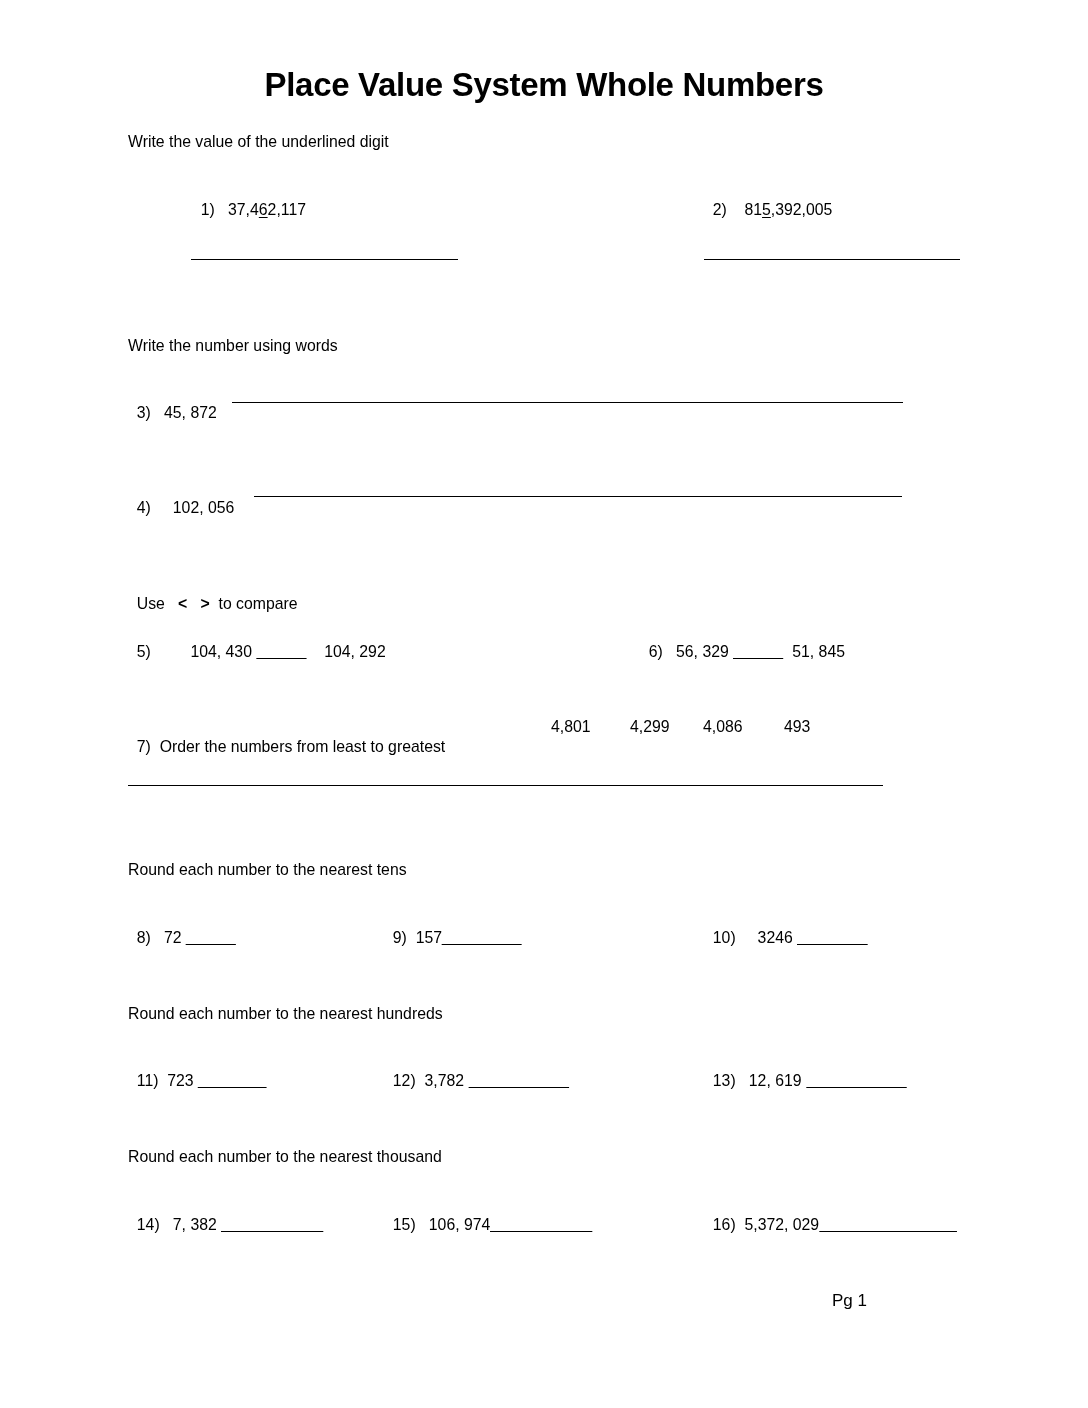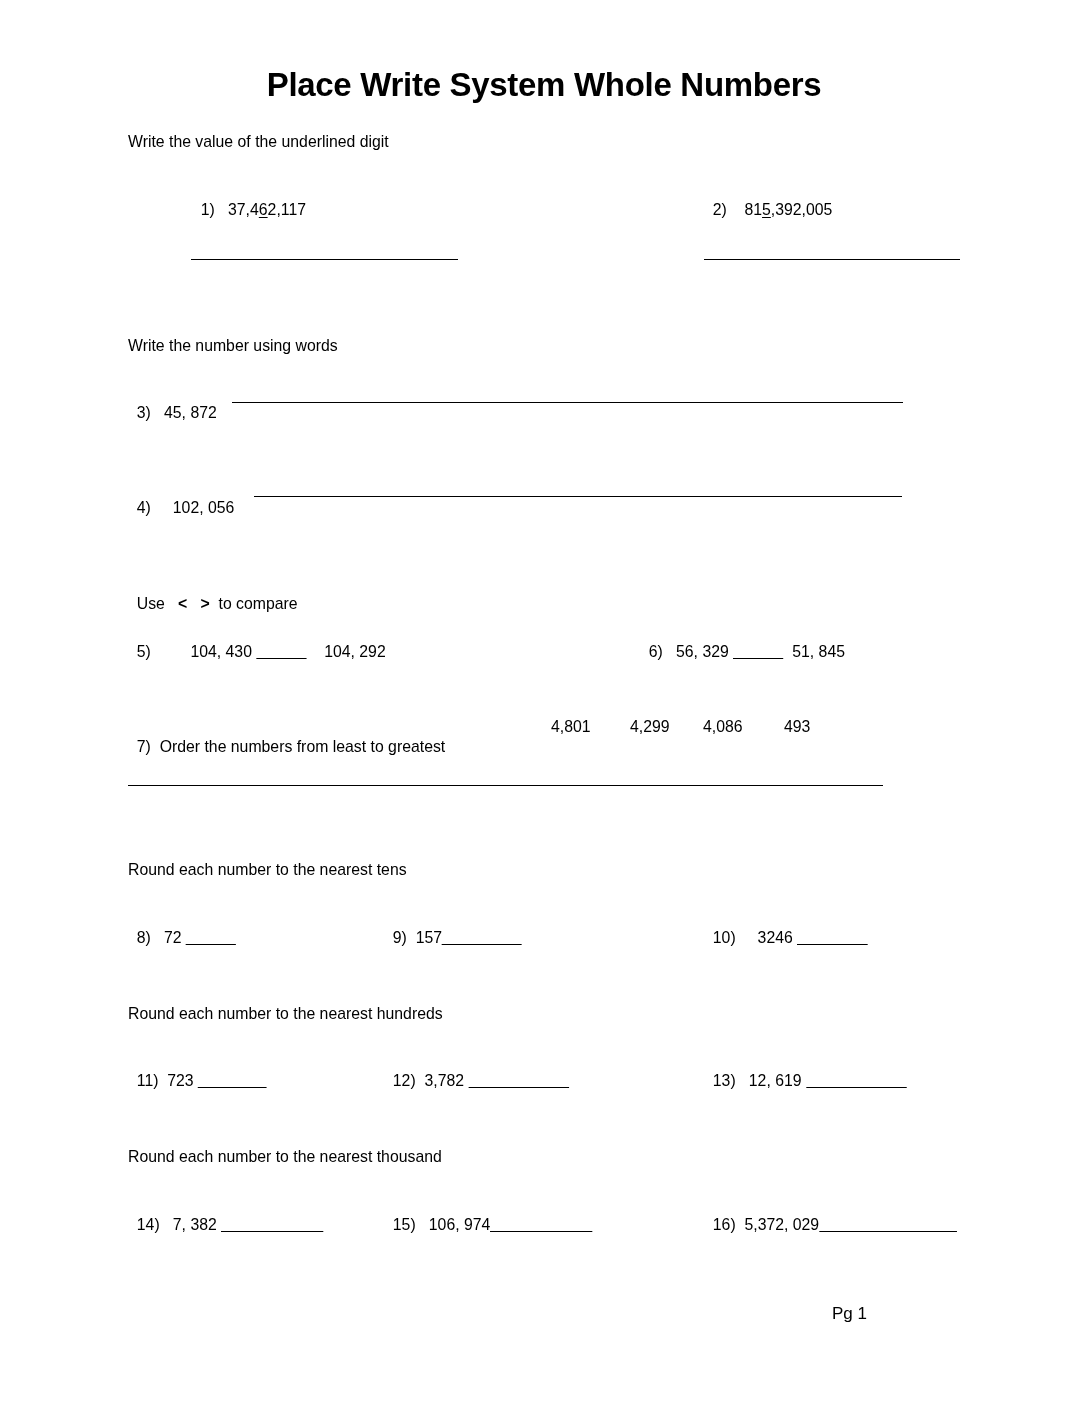--- a/index.html
+++ b/index.html
@@ -5,26 +5,26 @@
     * { margin: 0; padding: 0; box-sizing: border-box; }
     html, body { width: 1088px; height: 1408px; background: #ffffff; overflow: hidden; }
     body { position: relative; font-family: "Liberation Sans", sans-serif; color: #000; }
     .abs { position: absolute; white-space: pre; }
     .title { font-family: "Liberation Sans", sans-serif; font-weight: bold; font-size: 33px; letter-spacing: -0.3px; left: 0; width: 1088px; text-align: center; top: 66px; }
     .t { font-family: "Liberation Sans", sans-serif; font-size: 17px; line-height: 20px; transform: scaleX(0.93); transform-origin: left center; }
     .sec { font-family: "Liberation Sans", sans-serif; font-size: 17px; line-height: 20px; transform: scaleX(0.93); transform-origin: left center; }
     .line { position: absolute; height: 0; border-top: 1.2px solid #000; }
     .blank { display: inline-block; border-bottom: 1.2px solid #000; height: 16px; vertical-align: baseline; margin-bottom: -2px; }
     u { text-decoration: underline; text-underline-offset: 2px; }
-    .pg { font-family: "Liberation Sans", sans-serif; font-size: 17px; margin-top: 13px; }
+    .pg { font-family: "Liberation Sans", sans-serif; font-size: 17px; }
   </style>
 </head>
 <body>
 
-<div class="abs title">Place Write System Whole Numbers</div>
+<div class="abs title">Place Value System Whole Numbers</div>
 
 <div class="abs sec" style="left:128px; top:132px;">Write the value of the underlined digit</div>
 
 <div class="abs t" style="left:192px; top:180px;">
   <span>1)</span><span>   </span><span>37,4</span><u>6</u><span>2,117</span>
 </div>
 <div class="abs t" style="left:704px; top:180px;">
   <span>2)</span><span>    </span><span>81</span><u>5</u><span>,392,005</span>
 </div>
 <div class="line" style="left:191px; top:259px; width:267px;"></div>

